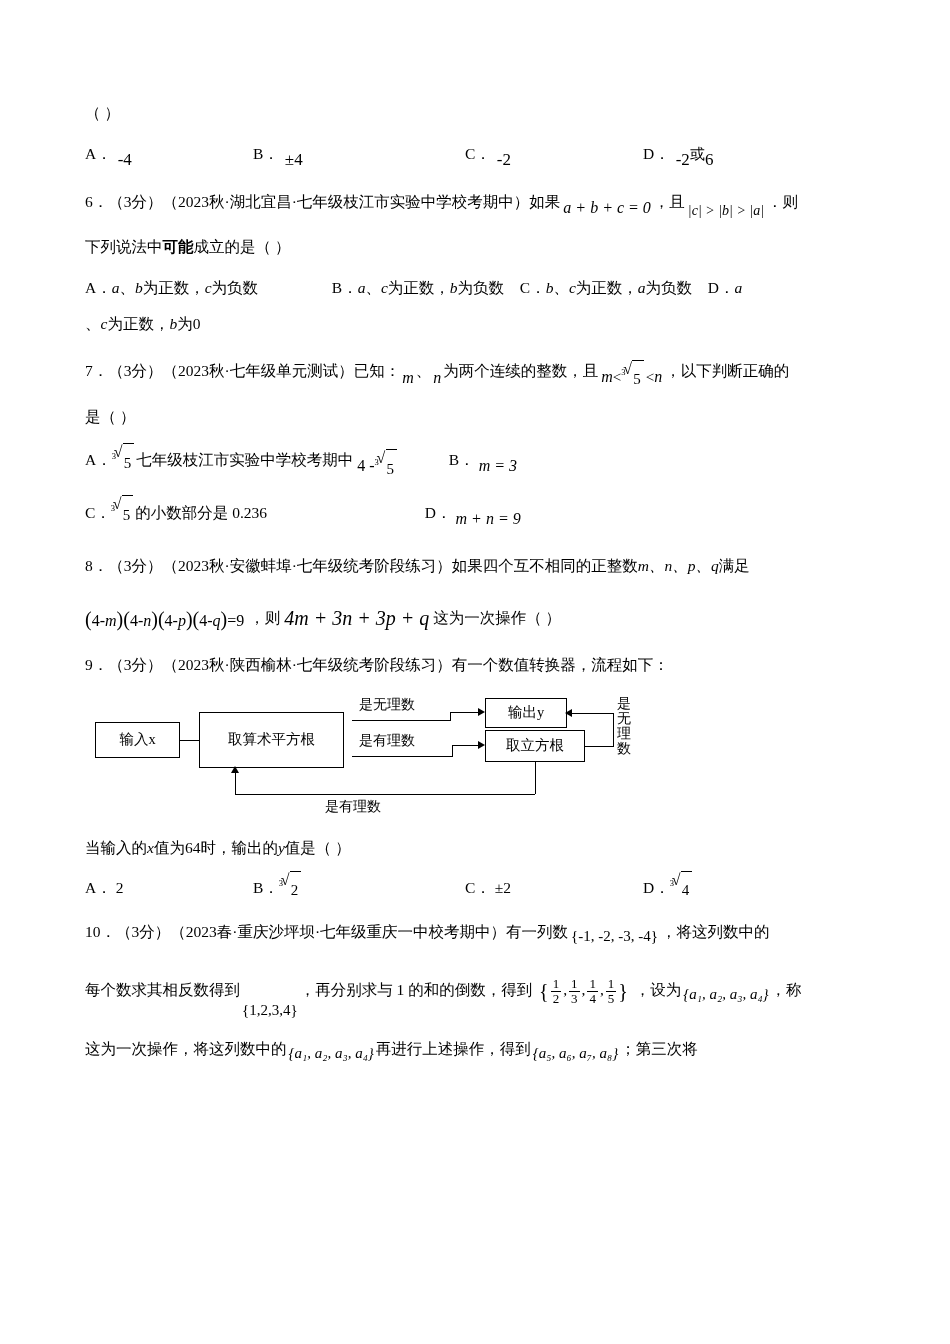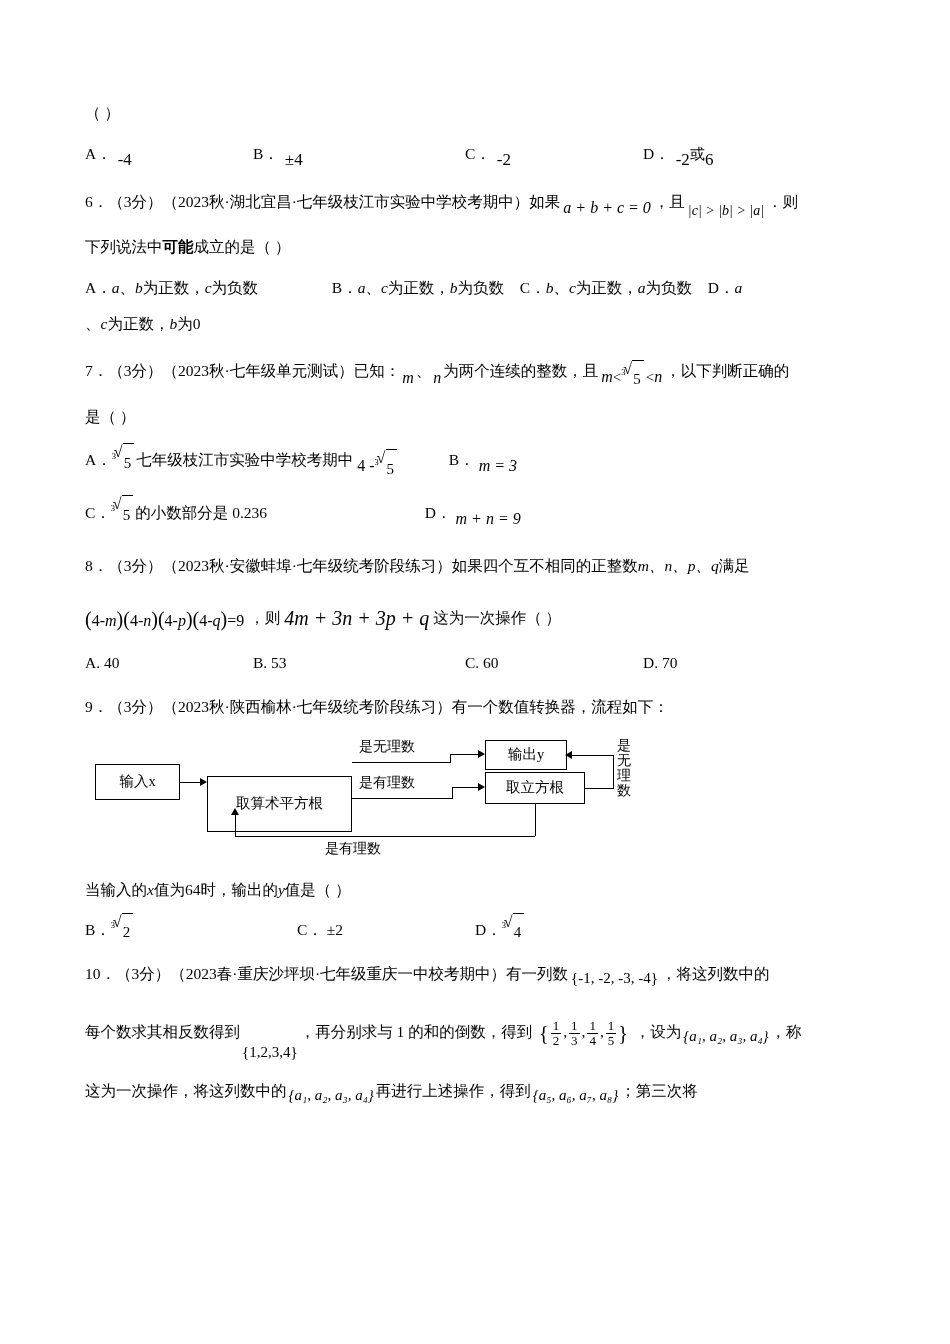--- a/index.html
+++ b/index.html
@@ -231,43 +231,37 @@
 
     <div class="q-block" style="margin-top:16px;">
       <div class="stem">
         <span>8．</span><span>（3分）</span><span>（2023秋·安徽蚌埠·七年级统考阶段练习）</span><span>如果四个互不相同的正整数</span><span class="mi">m、n、p、q</span><span>满足</span>
       </div>
       <div class="stem" style="margin-top:16px;">
         <span class="bigparen">
           <span class="mn" style="font-size:20px;">(</span><span class="mn" style="font-size:16px;">4-</span><span class="mi" style="font-size:16px;">m</span><span class="mn" style="font-size:20px;">)</span><span class="mn" style="font-size:20px;">(</span><span class="mn" style="font-size:16px;">4-</span><span class="mi" style="font-size:16px;">n</span><span class="mn" style="font-size:20px;">)</span><span class="mn" style="font-size:20px;">(</span><span class="mn" style="font-size:16px;">4-</span><span class="mi" style="font-size:16px;">p</span><span class="mn" style="font-size:20px;">)</span><span class="mn" style="font-size:20px;">(</span><span class="mn" style="font-size:16px;">4-</span><span class="mi" style="font-size:16px;">q</span><span class="mn" style="font-size:20px;">)</span><span class="mn" style="font-size:16px;">=9</span>
         </span><span style="font-size:15.5px;">，</span><span style="font-size:15.5px;">则</span><span class="mi" style="font-size:20px;padding:0 4px;position:relative;top:2px;">4m + 3n + 3p + q</span><span style="font-size:15.5px;">这为一次操作（     ）</span>
       </div>
-      <div class="opts" style="margin-top:8px;">
-        <div class="o1"><span>A.</span> <span>40</span></div>
-        <div class="o2"><span>B.</span> <span>53</span></div>
-        <div class="o3"><span>C.</span> <span>60</span></div>
-        <div class="o4"><span>D.</span> <span>70</span></div>
-      </div>
     </div>
 
     <div class="q-block" style="margin-top:10px;">
       <div class="stem">
         <span>9．</span><span>（3分）</span><span>（2023秋·陕西榆林·七年级统考阶段练习）</span><span>有一个数值转换器，流程如下：</span>
       </div>
 
       <div class="flow">
 
         <div class="fbox" style="left:0px; top:32px; width:85px; height:36px;">
           <span>输入x</span>
         </div>
 
         <div class="hline" style="left:85px; top:50px; width:22px;"></div>
         <div class="arrow-r" style="left:105px; top:46px;"></div>
 
-        <div class="fbox" style="left:112px; top:22px; width:145px; height:56px;margin-top:22px;">
+        <div class="fbox" style="left:104px; top:22px; width:145px; height:56px;">
           <span>取算术平方根</span>
         </div>
 
         <div class="flbl" style="left:262px; top:6px;">是无理数</div>
         <div class="hline" style="left:257px; top:30px; width:98px;"></div>
         <div class="vline" style="left:355px; top:22px; height:9px;"></div>
         <div class="hline" style="left:355px; top:22px; width:30px;"></div>
         <div class="arrow-r" style="left:383px; top:18px;"></div>
 
         <div class="fbox" style="left:390px; top:8px; width:82px; height:30px;">
@@ -295,20 +289,21 @@
         <div class="vline" style="left:140px; top:80px; height:24px;"></div>
         <div class="arrow-u" style="left:136px; top:76px;"></div>
         <div class="flbl" style="left:228px; top:108px;">是有理数</div>
       </div>
 
       <div class="stem" style="margin-top:6px;">
         <span>当输入的</span><span class="mi">x</span><span>值为64时，输出的</span><span class="mi">y</span><span>值是（    ）</span>
       </div>
 
       <div class="opts" style="margin-top:6px;">
+        <div class="o1"><span>A．</span><span class="mn" style="padding-left:4px;">2</span></div>
         <div class="o2"><span>B．</span><span class="rad radbig"><span class="idx">3</span><span class="sign">√</span><span class="body mn">2</span></span></div>
         <div class="o3"><span>C．</span><span class="mn" style="padding-left:4px;">±2</span></div>
         <div class="o4"><span>D．</span><span class="rad radbig"><span class="idx">3</span><span class="sign">√</span><span class="body mn">4</span></span></div>
       </div>
     </div>
 
     <div class="q-block" style="margin-top:8px;">
       <div class="stem">
         <span>10．</span><span>（3分）</span><span>（2023春·重庆沙坪坝·七年级重庆一中校考期中）</span><span>有一列数</span><span class="mn" style="font-size:15px;position:relative;top:4px;padding:0 3px;">{-1, -2, -3, -4}</span><span>，将这列数中的</span>
       </div>

